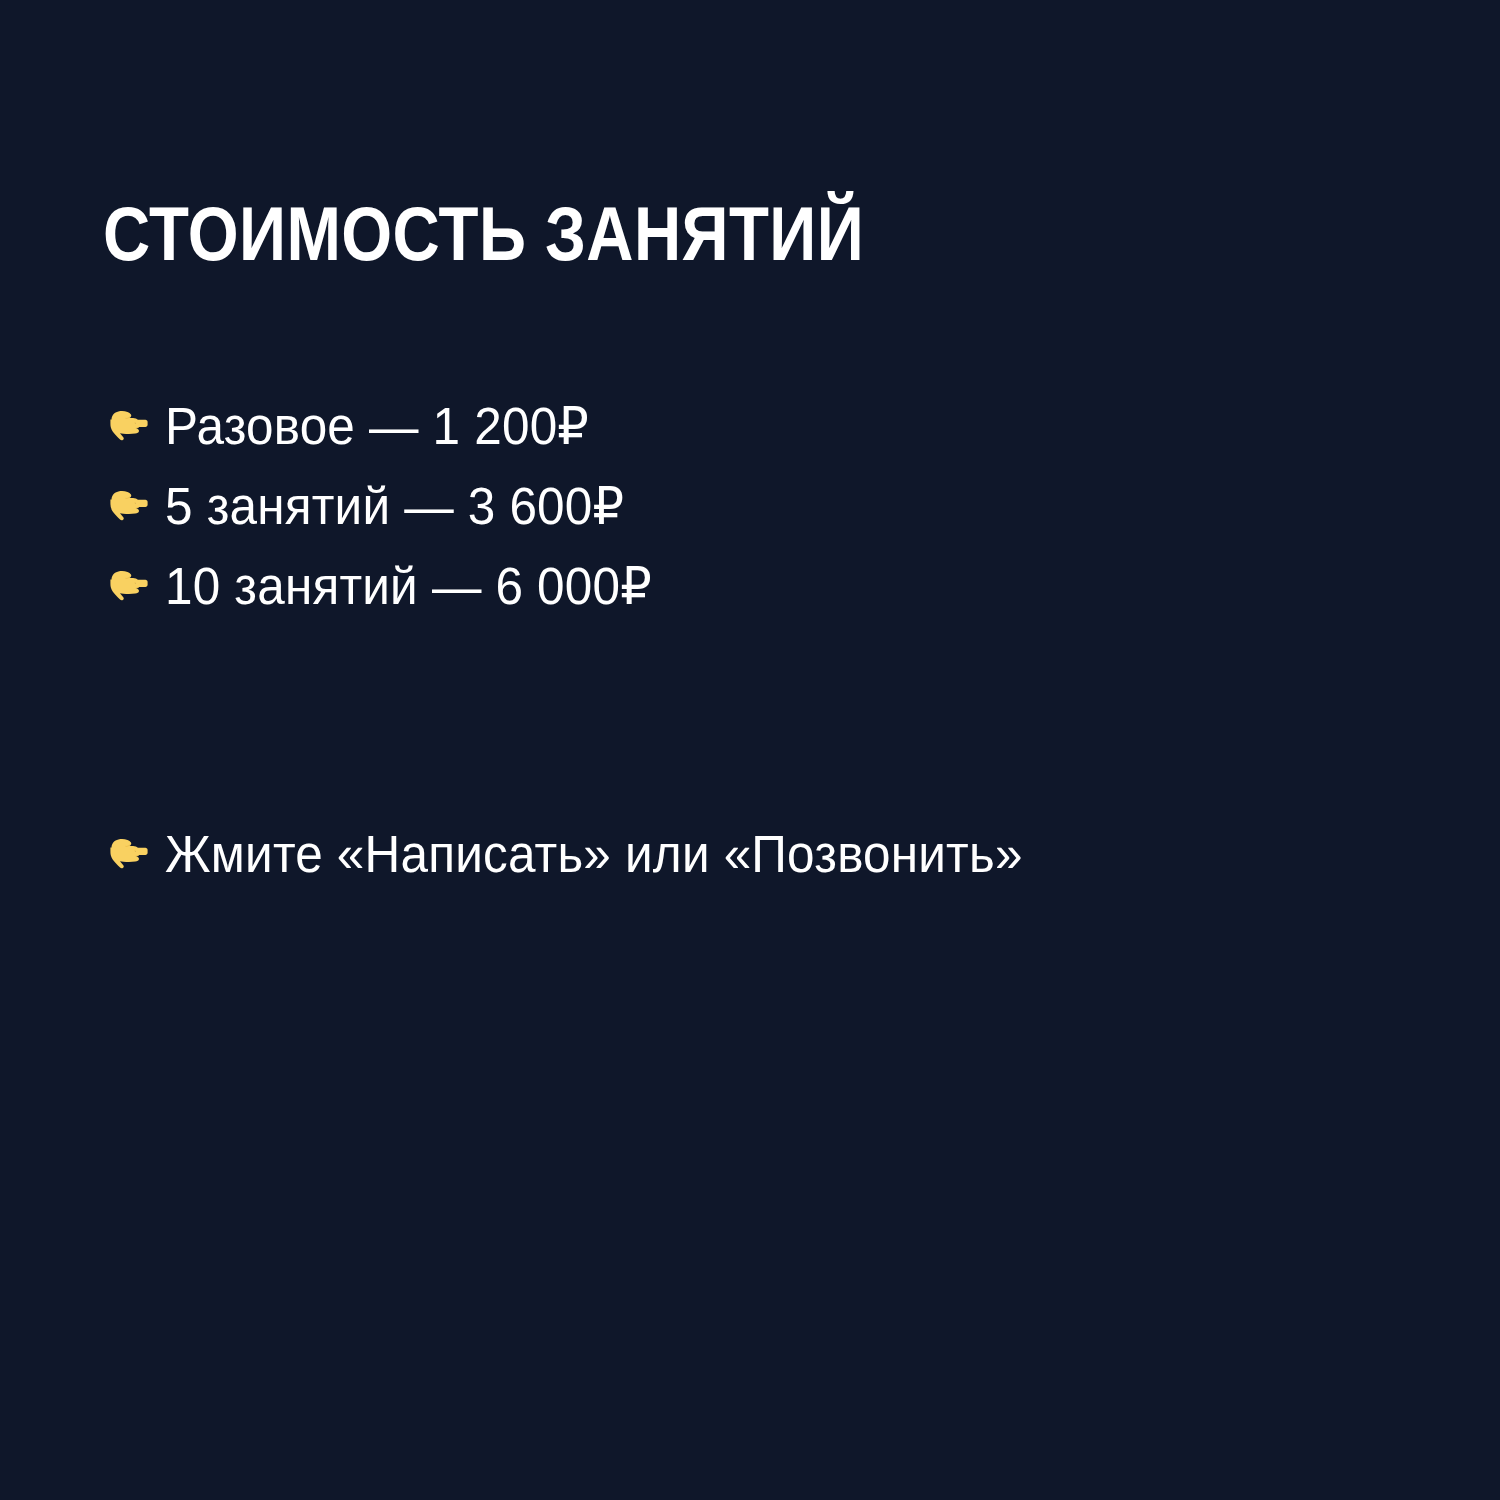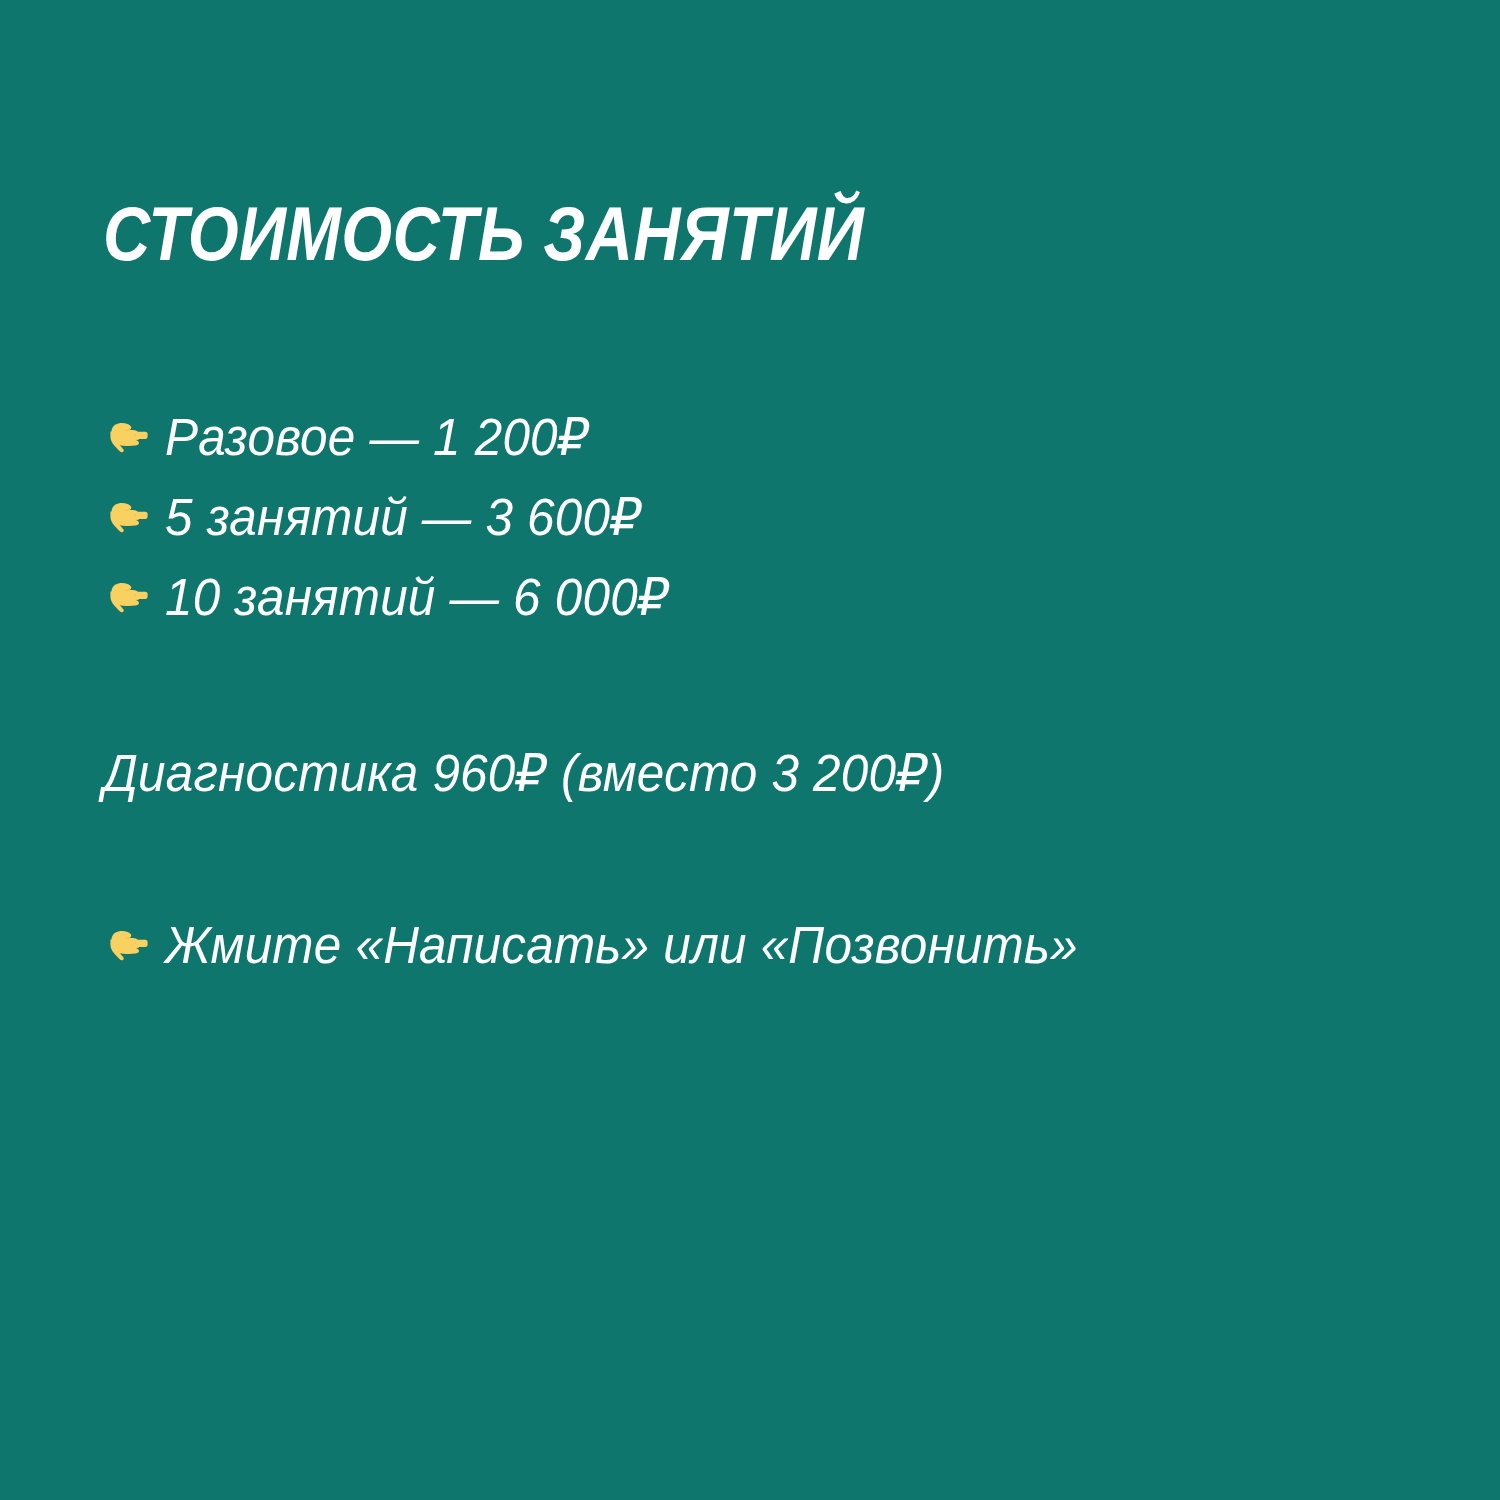--- a/index.html
+++ b/index.html
@@ -12,22 +12,21 @@
     height: 1500px;
     background: #65B2D8;
     font-family: "Liberation Sans", "DejaVu Sans", sans-serif;
     overflow: hidden;
     position: relative;
   }
 
   .slide {
     position: absolute;
     inset: 0;
-    background: #0f766e;
-    font-style: italic;
+    background: #0f172a;
   }
 
   
   .title {
     position: absolute;
     left: 103px;
     top: 192px;
     font-size: 76px;
     line-height: 84px;
     font-weight: 700;
@@ -41,21 +40,21 @@
   
   .body-block {
     position: absolute;
     left: 100px;
     top: 398px;
     width: 1330px;
   }
 
   .line {
     display: flex;
-    align-items: center;
+    align-items: flex-start;
     height: 80px;
     white-space: nowrap;
   }
 
   .line-text {
     font-size: 51px;
     line-height: 58px;
     color: #FFFFFF;
     font-weight: 400;
     letter-spacing: 0.2px;
@@ -114,23 +113,20 @@
         <path fill="#F9D161" d="M13.2 24.5c0-4.6 3.2-8.3 7.8-9.2 3.4-.7 7.2-.6 10.4.6 1.9.7 3.1 1.6 3.8 2.6.9 1.3.6 2.6-.4 3.4-.9.7-2.3.9-3.8.8 3.6.1 6.4.2 8.4.4 2.3.2 3.6 1.3 3.6 2.9 0 1.5-1.2 2.6-3.3 2.9 1.3.1 2.3.3 3 .6 1.2.5 1.8 1.3 1.8 2.4 0 1.6-1.4 2.7-3.7 3 1.3.2 2.2.5 2.8.9.8.6 1.1 1.4.9 2.3-.3 1.5-1.8 2.4-4.2 2.6-4.2.4-9.2.4-13.6.1-1.4-.1-2.7-.3-3.9-.6 1.5 1.6 2.9 3.3 4 5 .7 1.1.3 2.2-.7 2.8-1 .6-2.3.4-3.2-.5-3.7-3.6-6.9-6.8-8.6-9.5-1.6-2.6-2.4-5.3-2.4-8.3v-5.2z"></path>
         <path fill="#EFC24F" d="M29 22.7c1.5.1 2.9-.1 3.8-.8.5-.4.8-.9.8-1.5.3 1 .1 2-.8 2.7-.8.6-2.1.9-3.5.9l-.3-1.3zm10.1 5.3c2.1-.3 3.3-1.4 3.3-2.9 0-.4-.1-.8-.3-1.1.6.5 1 1.2 1 2 0 1.5-1.2 2.6-3.3 2.9l-.7-.9zm1.5 6.1c2.3-.3 3.7-1.4 3.7-3 0-.4-.1-.7-.2-1 .5.5.8 1.1.8 1.8 0 1.6-1.4 2.7-3.7 3l-.6-.8z"></path>
         <path fill="#F9D161" d="M40.5 24.9h11.4c1.4 0 2.5 1.1 2.5 2.5v3.1c0 1.4-1.1 2.5-2.5 2.5H40.5z"></path>
       </svg>
       <span class="line-text">10 занятий — 6 000₽</span>
     </div>
 
     <div class="gap-lg"></div>
 
 
-    <div class="line no-emoji">
-      <span class="line-text">Диагностика 960₽ (вместо 3 200₽)</span>
-    </div>
 
     <div class="gap-md"></div>
 
 
     <div class="line">
       <svg class="emoji" viewBox="0 0 64 64" aria-hidden="true">
         <path fill="#F9D161" d="M13.2 24.5c0-4.6 3.2-8.3 7.8-9.2 3.4-.7 7.2-.6 10.4.6 1.9.7 3.1 1.6 3.8 2.6.9 1.3.6 2.6-.4 3.4-.9.7-2.3.9-3.8.8 3.6.1 6.4.2 8.4.4 2.3.2 3.6 1.3 3.6 2.9 0 1.5-1.2 2.6-3.3 2.9 1.3.1 2.3.3 3 .6 1.2.5 1.8 1.3 1.8 2.4 0 1.6-1.4 2.7-3.7 3 1.3.2 2.2.5 2.8.9.8.6 1.1 1.4.9 2.3-.3 1.5-1.8 2.4-4.2 2.6-4.2.4-9.2.4-13.6.1-1.4-.1-2.7-.3-3.9-.6 1.5 1.6 2.9 3.3 4 5 .7 1.1.3 2.2-.7 2.8-1 .6-2.3.4-3.2-.5-3.7-3.6-6.9-6.8-8.6-9.5-1.6-2.6-2.4-5.3-2.4-8.3v-5.2z"></path>
         <path fill="#EFC24F" d="M29 22.7c1.5.1 2.9-.1 3.8-.8.5-.4.8-.9.8-1.5.3 1 .1 2-.8 2.7-.8.6-2.1.9-3.5.9l-.3-1.3zm10.1 5.3c2.1-.3 3.3-1.4 3.3-2.9 0-.4-.1-.8-.3-1.1.6.5 1 1.2 1 2 0 1.5-1.2 2.6-3.3 2.9l-.7-.9zm1.5 6.1c2.3-.3 3.7-1.4 3.7-3 0-.4-.1-.7-.2-1 .5.5.8 1.1.8 1.8 0 1.6-1.4 2.7-3.7 3l-.6-.8z"></path>
         <path fill="#F9D161" d="M40.5 24.9h11.4c1.4 0 2.5 1.1 2.5 2.5v3.1c0 1.4-1.1 2.5-2.5 2.5H40.5z"></path>
       </svg>

